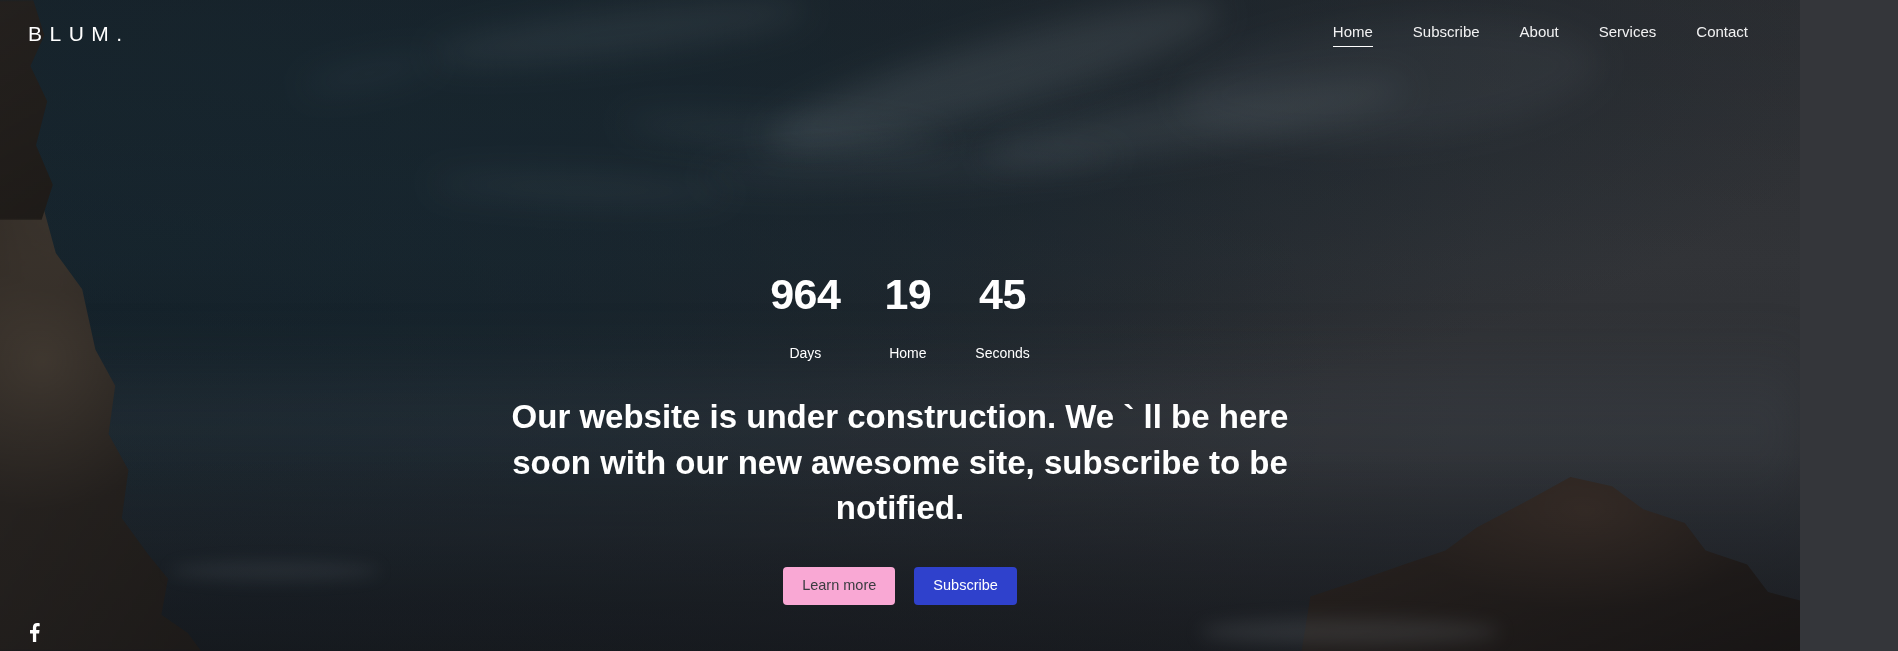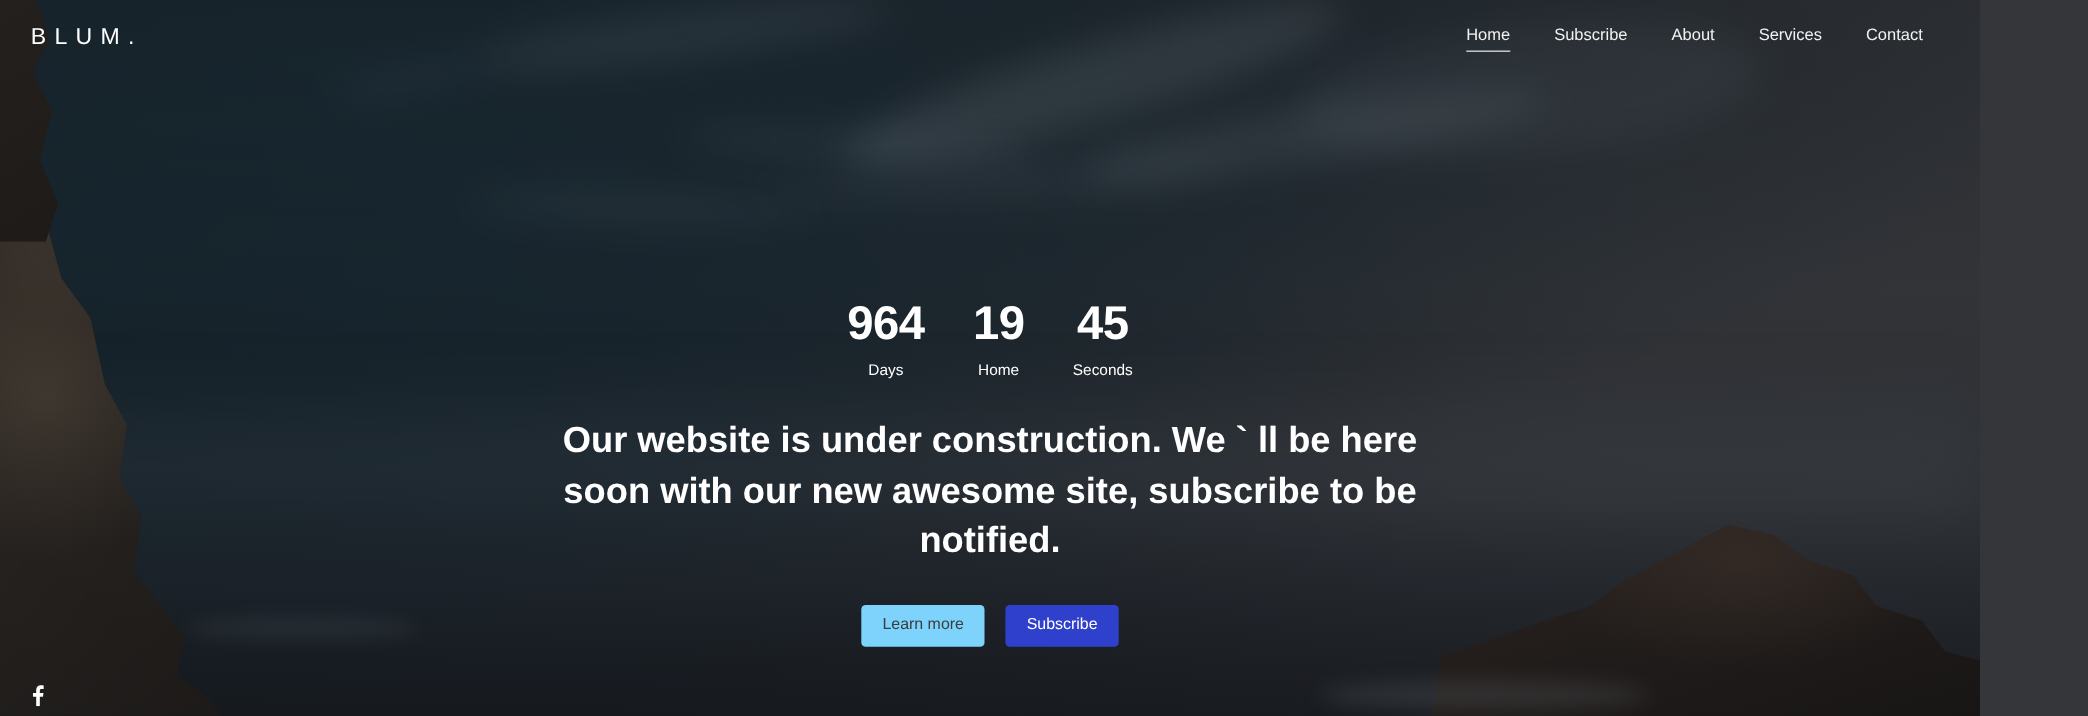--- a/index.html
+++ b/index.html
@@ -180,21 +180,21 @@
     font-size:43px;
     font-weight:bold;
     line-height:1.05;
     letter-spacing:-0.5px;
   }
   .cd-label {
     color:#ffffff;
     font-size:14px;
     font-weight:400;
     line-height:1;
-    margin-top:12px;
+    margin-top:29px;
   }
 
   
   #headline {
     margin-top:34px;
     width:850px;
     text-align:center;
     color:#ffffff;
     font-size:33px;
     font-weight:bold;
@@ -215,21 +215,21 @@
     height:38px;
     padding:0 19px;
     font-size:14.5px;
     line-height:1;
     border:none;
     border-radius:4px;
     cursor:pointer;
     font-family:"Liberation Sans", sans-serif;
     white-space:nowrap;
   }
-  .btn-light { background:#7dd3fc; color:#3b3c40;text-align:center; }
+  .btn-light { background:#f9a8d4; color:#3b3c40;text-align:center; }
   .btn-primary { background:#2f41cc; color:#ffffff; }
 
   
   #social-rail {
     position:absolute;
     left:24px;
     bottom:8px;
     display:flex;
     flex-direction:column;
     gap:10px;

